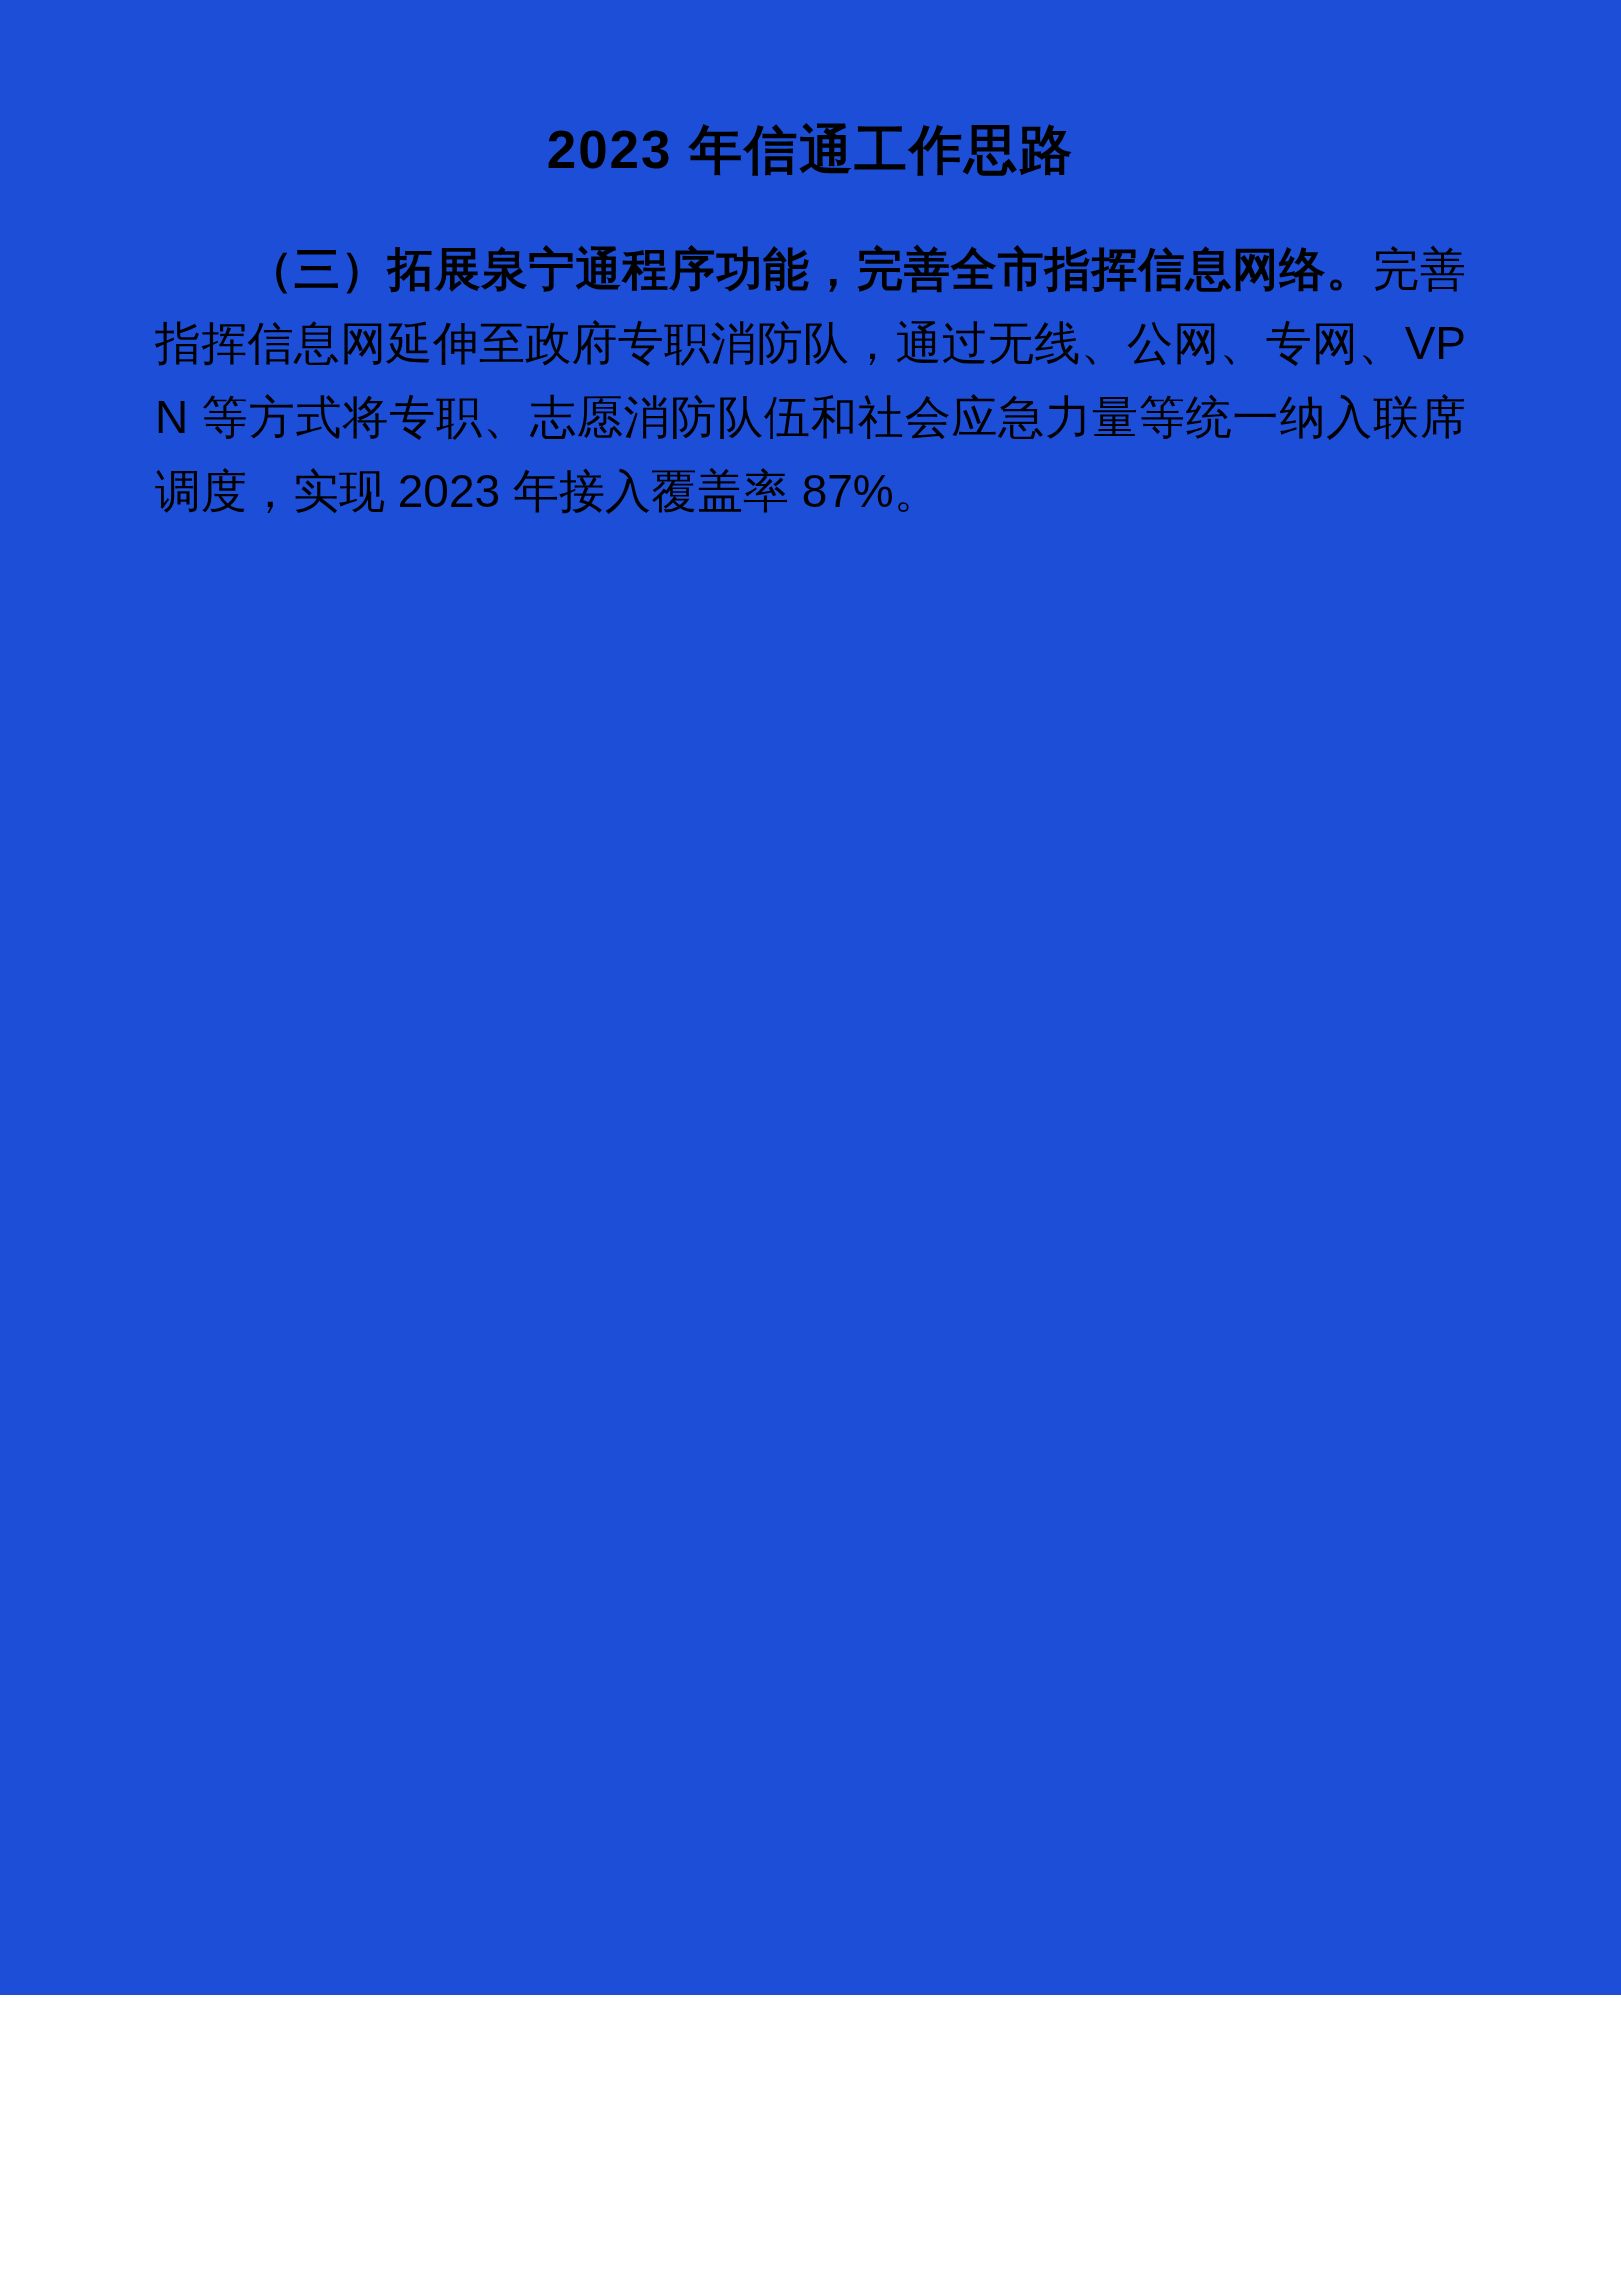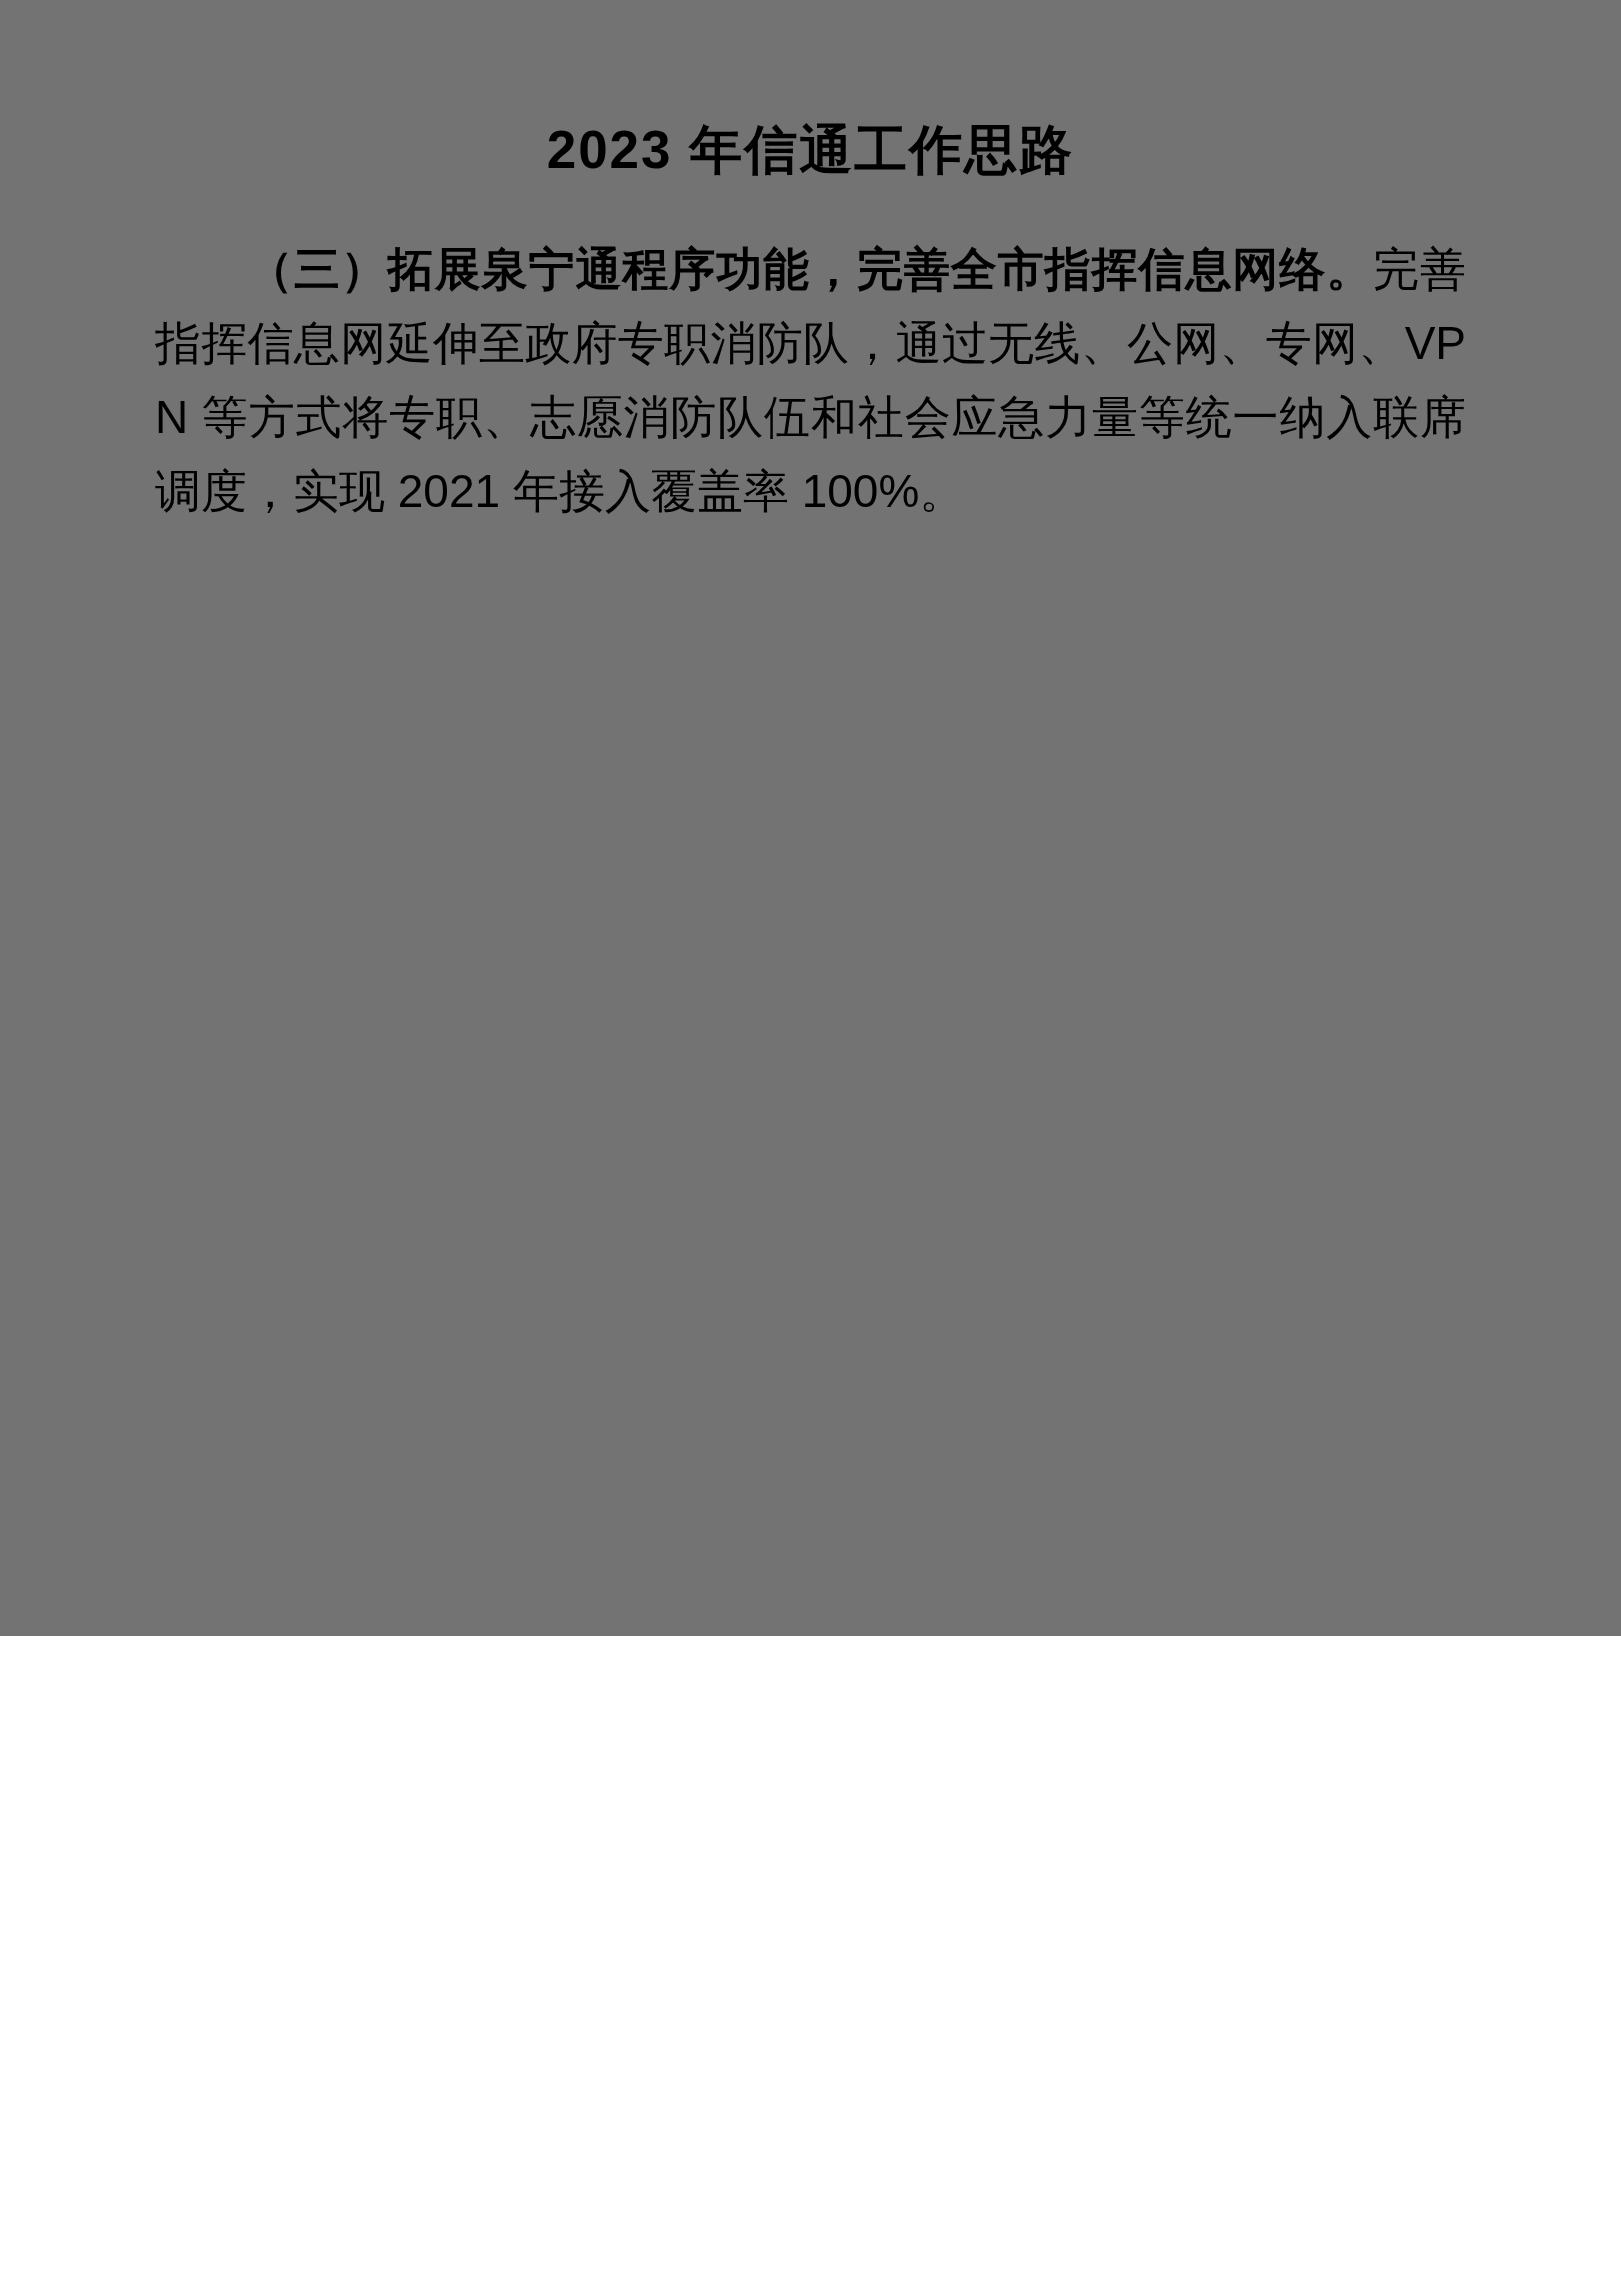--- a/index.html
+++ b/index.html
@@ -10,22 +10,22 @@
   body {
     width: 1621px;
     height: 2293px;
     overflow: hidden;
     font-family: "Liberation Sans", sans-serif;
     color: #000000;
   }
   .page {
     box-sizing: border-box;
     width: 1621px;
-    height: 1636px;
-    background: #737373;
+    height: 1995px;
+    background: #1d4ed8;
     padding: 116px 155px 12px 155px;
   }
   .doc-title {
     margin: 0 0 47px 0;
     text-align: center;
     font-size: 53px;
     font-weight: 700;
     letter-spacing: 2px;
     line-height: 1.3;
     color: #000000;
@@ -49,17 +49,17 @@
 </style>
 </head>
 <body>
 
 <div class="page">
 
   <h1 class="doc-title">2023 年信通工作思路</h1>
 
 
 
-  <p class="para"><span class="lead">（三）拓展泉宁通程序功能，完善全市指挥信息网络。</span><span class="body-text">完善指挥信息网延伸至政府专职消防队，通过无线、公网、专网、VPN 等方式将专职、志愿消防队伍和社会应急力量等统一纳入联席调度，实现 2021 年接入覆盖率 100%。</span></p>
+  <p class="para"><span class="lead">（三）拓展泉宁通程序功能，完善全市指挥信息网络。</span><span class="body-text">完善指挥信息网延伸至政府专职消防队，通过无线、公网、专网、VPN 等方式将专职、志愿消防队伍和社会应急力量等统一纳入联席调度，实现 2023 年接入覆盖率 87%。</span></p>
 
 
 </div>
 
 
 </body></html>

